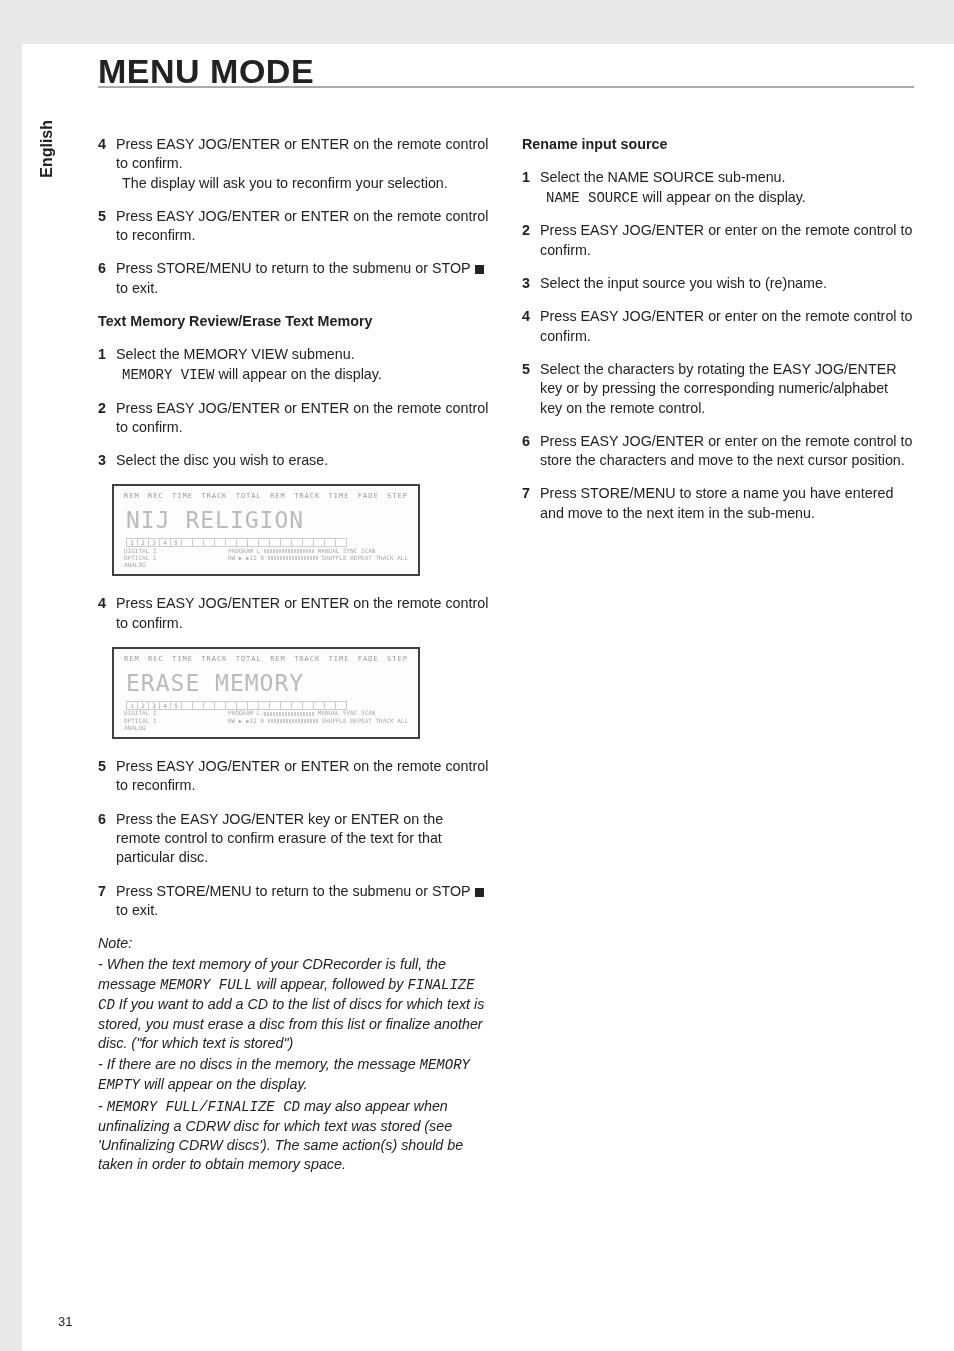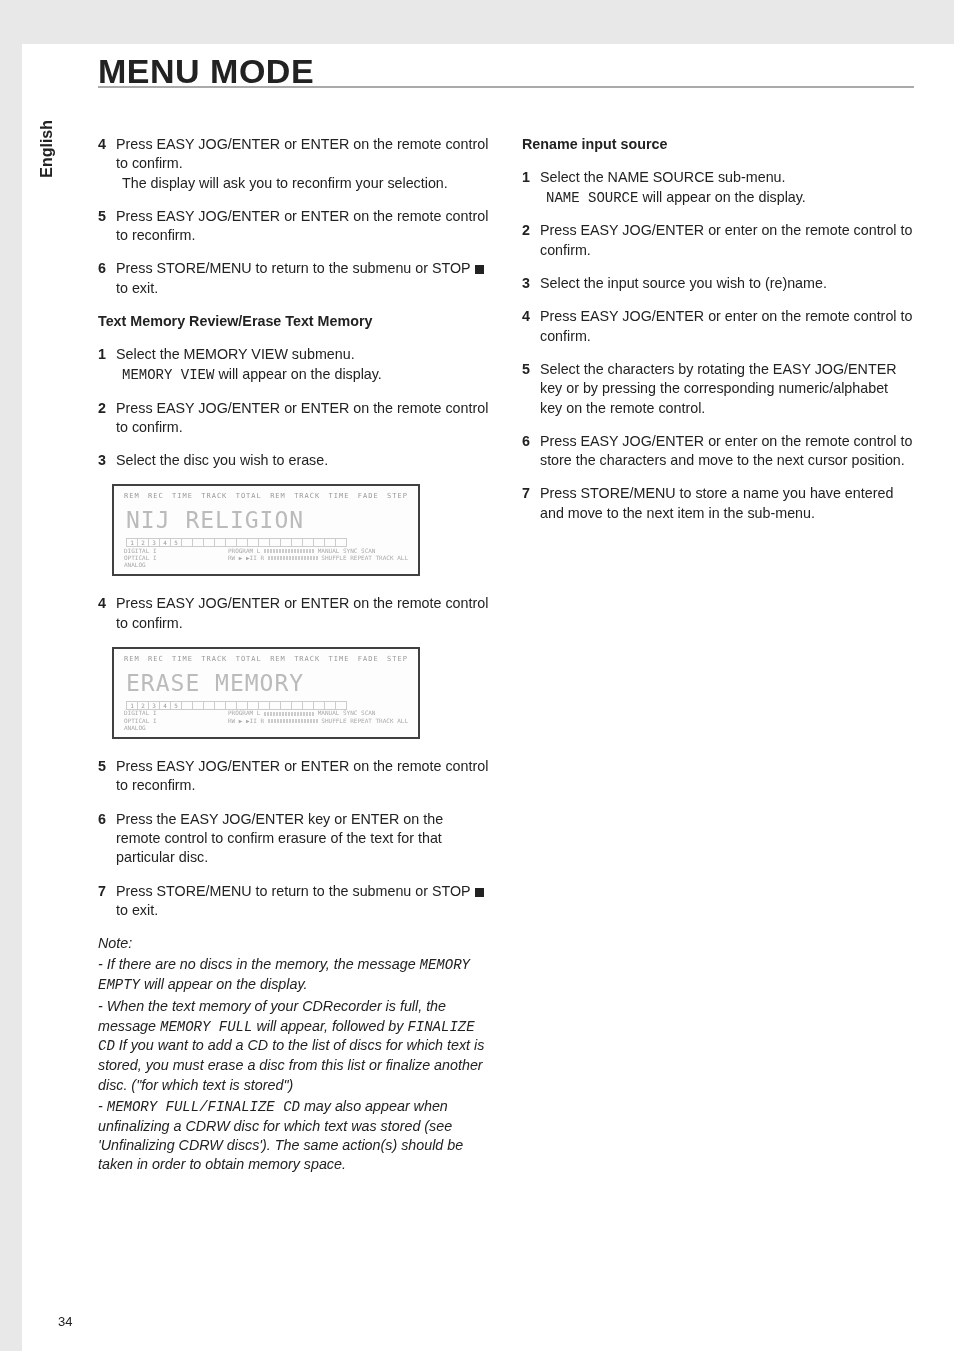--- a/index.html
+++ b/index.html
@@ -215,24 +215,24 @@
         <div class="step-num">7</div>
         <div class="step-body">
           <span>Press STORE/MENU to return to the submenu or STOP</span>
           <span class="stop-icon"></span>
           <span>to exit.</span>
         </div>
       </div>
 
       <div class="note-label">Note:</div>
       <div class="note-body">
+        <span>- When the text memory of your CDRecorder is full, the message </span><span class="seg">MEMORY FULL</span><span>  will appear, followed by </span><span class="seg">FINALIZE CD</span><span> If you want to add a CD to the list of discs for which text is stored, you must erase a disc from this list or finalize another disc. ("for which text is stored")</span>
+      </div>
+      <div class="note-body">
         <span>- If there are no discs in the memory, the message </span><span class="seg">MEMORY EMPTY</span><span> will appear on the display.</span>
-      </div>
-      <div class="note-body">
-        <span>- When the text memory of your CDRecorder is full, the message </span><span class="seg">MEMORY FULL</span><span>  will appear, followed by </span><span class="seg">FINALIZE CD</span><span> If you want to add a CD to the list of discs for which text is stored, you must erase a disc from this list or finalize another disc. ("for which text is stored")</span>
       </div>
       <div class="note-body">
         <span>- </span><span class="seg">MEMORY FULL/FINALIZE CD</span><span> may also appear when unfinalizing a CDRW disc for which text was stored (see 'Unfinalizing CDRW discs'). The same action(s)  should be taken in order to obtain memory space.</span>
       </div>
 
     </div>
 
     <div class="col">
 
       <div class="heading" style="margin-top:0">Rename input source</div>
@@ -273,14 +273,14 @@
       </div>
 
       <div class="step">
         <div class="step-num">7</div>
         <div class="step-body">Press STORE/MENU to store a name you have entered and move to the next item in the sub-menu.</div>
       </div>
 
     </div>
   </div>
 
-  <div class="page-num">34</div>
+  <div class="page-num">31</div>
 </div>
 
 </body></html>

